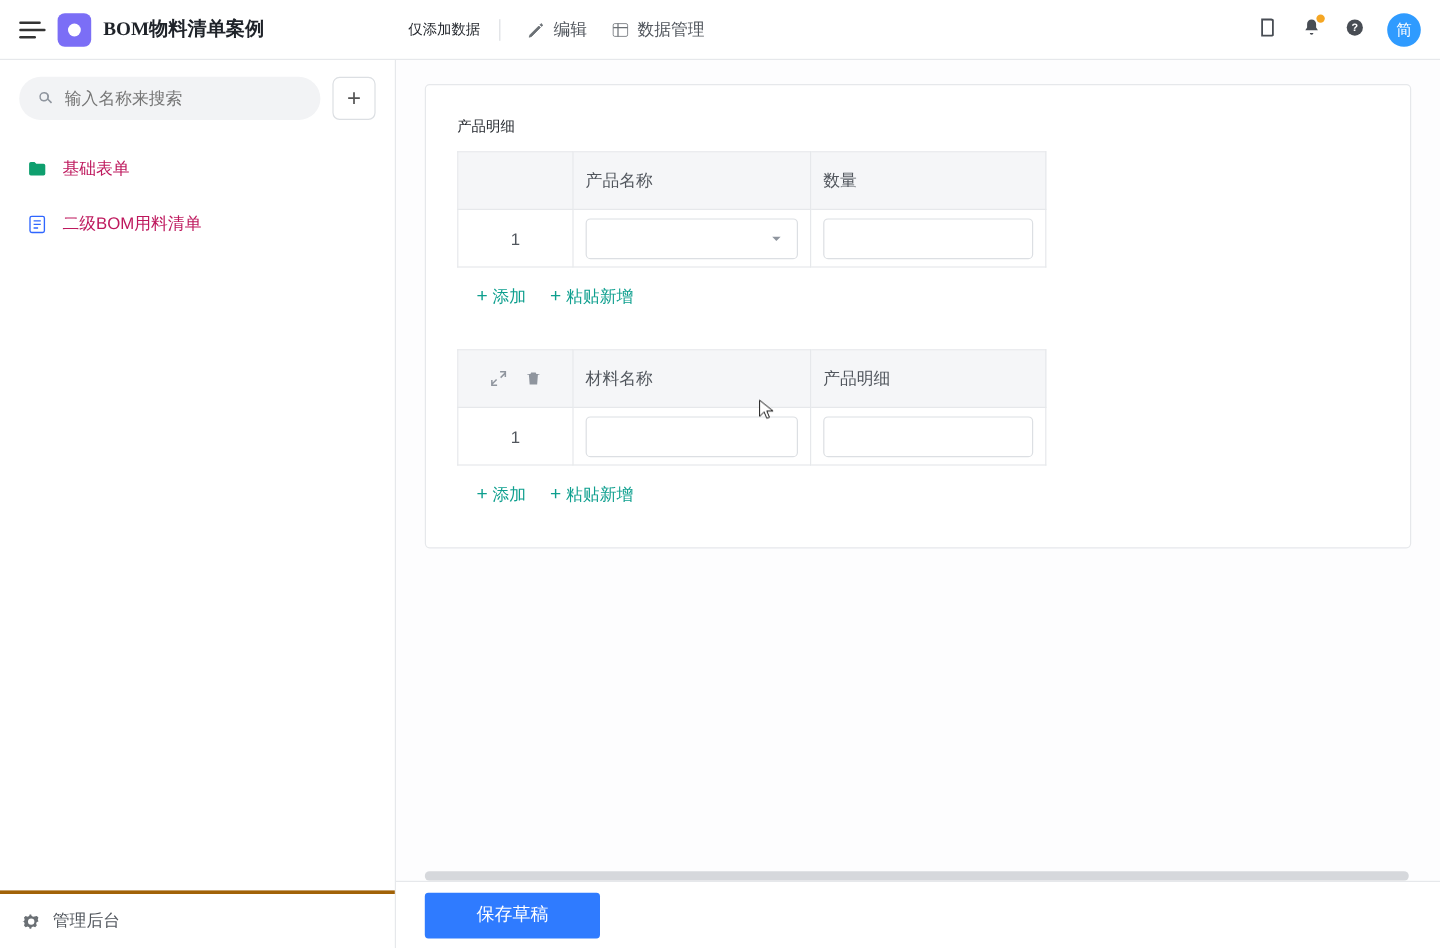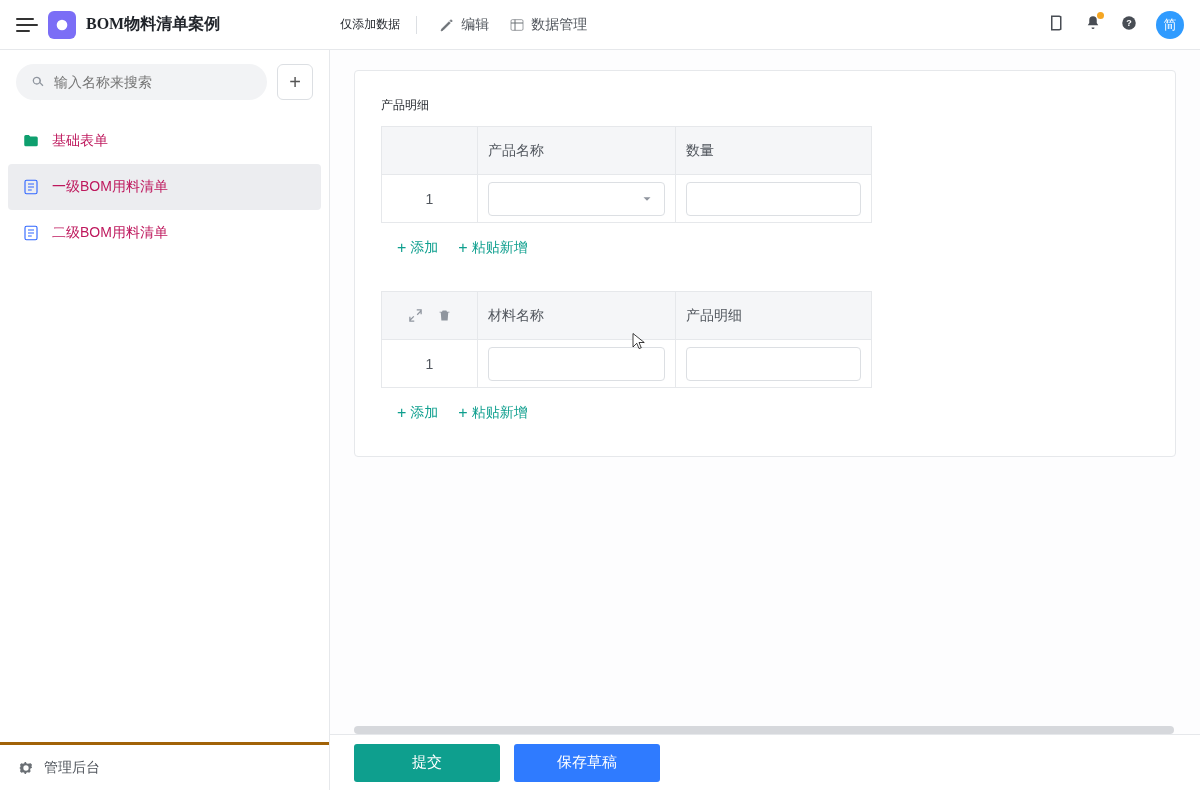--- a/index.html
+++ b/index.html
@@ -137,29 +137,20 @@
     </div>
     <div class="nav">
       <div class="nav-item">
         <span class="icon folder-icon">
             <svg viewBox="0 0 24 24">
               <path d="M3 6a2 2 0 012-2h4l2 2h8a2 2 0 012 2v9a2 2 0 01-2 2H5a2 2 0 01-2-2V6z"></path>
             </svg>
           </span>
         <span>基础表单</span>
       </div>
-      <div class="nav-item active">
-        <span class="icon form-icon">
-            <svg viewBox="0 0 24 24">
-              <rect x="4" y="3" width="16" height="18" rx="2"></rect>
-              <path d="M8 8h8M8 12h8M8 16h5"></path>
-            </svg>
-          </span>
-        <span>一级BOM用料清单</span>
-      </div>
       <div class="nav-item">
         <span class="icon form-icon">
             <svg viewBox="0 0 24 24">
               <rect x="4" y="3" width="16" height="18" rx="2"></rect>
               <path d="M8 8h8M8 12h8M8 16h5"></path>
             </svg>
           </span>
         <span>二级BOM用料清单</span>
       </div>
     </div>
@@ -255,21 +246,20 @@
             <div class="link-btn">
                 <span class="plus">+</span>
                 <span>粘贴新增</span>
               </div>
           </div>
         </div>
       </div>
     </div>
     <div class="bottom-scroll"></div>
     <div class="footer-bar">
-      <button class="btn btn-primary">提交</button>
       <button class="btn btn-secondary">保存草稿</button>
     </div>
   </div>
 </div>
 
 <div class="cursor">
   <svg viewBox="0 0 24 24">
       <path d="M4 2l0 18 5-5 3 7 3-1-3-7h7z"></path>
     </svg>
 </div>

